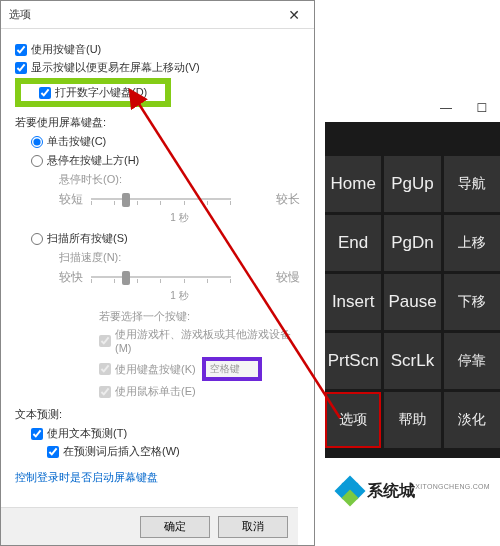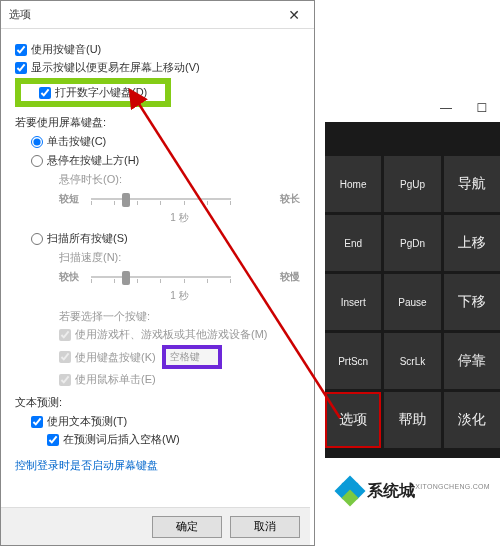--- a/index.html
+++ b/index.html
@@ -18,43 +18,43 @@
     
     .highlight-box { border: 6px solid #84cc16; padding: 1px 18px; display: inline-flex; align-items: center; }
     
     .section-title { font-size: 11px; margin: 8px 0 4px; }
     .radio-group { margin-left: 16px; }
     .radio-row { display: flex; align-items: center; margin: 4px 0; }
     .radio-row input { margin-right: 4px; width: 12px; height: 12px; }
     
     .sub-indent { margin-left: 28px; color: #999; }
     .slider-row { display: flex; align-items: center; margin: 2px 0; }
-    .slider-label-l, .slider-label-r { font-size: 10px; color: #999; width: 28px; font-weight: bold; }
+    .slider-label-l, .slider-label-r { font-size: 12px; color: #999; width: 28px; }
     .slider-label-r { text-align: right; margin-left: 37px; }
     .slider-track { flex: 1; height: 20px; position: relative; margin: 0 4px; }
     .slider-bar { position: absolute; top: 9px; left: 0; right: 0; height: 2px; background: #ccc; }
     .slider-thumb { position: absolute; top: 4px; width: 8px; height: 14px; background: #999; border-radius: 2px; }
     .slider-ticks { position: absolute; top: 12px; left: 0; right: 0; height: 4px; display: flex; justify-content: space-between; }
     .slider-tick { width: 1px; height: 4px; background: #bbb; }
     .slider-unit { text-align: center; font-size: 10px; color: #999; margin: 2px 0 6px; }
     
-    .disabled-text { color: #999; }
+    .disabled-text { color: #999; margin-left: 40px; }
     .selectbox { display: inline-block; border: 4px solid #6d28d9; padding: 1px 18px 1px 4px; font-size: 10px; color: #999; background: #f5f5f5; position: relative; min-width: 56px; }
     
     .link { color: #0066cc; cursor: pointer; margin-top: 8px; display: inline-block; }
     
-    .button-bar { position: absolute; bottom: 0; left: 0; right: 4px; height: 38px; background: #f0f0f0; border-top: 1px solid #ddd; display: flex; justify-content: flex-end; align-items: center; padding: 0 10px; gap: 8px; }
+    .button-bar { position: absolute; bottom: 0; left: 0; right: 16px; height: 38px; background: #f0f0f0; border-top: 1px solid #ddd; display: flex; justify-content: flex-end; align-items: center; padding: 0 10px; gap: 8px; }
     .btn { min-width: 70px; height: 22px; border: 1px solid #999; background: #e1e1e1; font-size: 11px; cursor: pointer; }
     
     
     .osk { position: absolute; left: 325px; top: 94px; width: 175px; height: 364px; background: #1a1a1a; }
     .osk-titlebar { height: 28px; background: #fff; display: flex; justify-content: flex-end; align-items: center; }
     .osk-titlebtn { width: 36px; height: 28px; display: flex; align-items: center; justify-content: center; font-size: 12px; cursor: pointer; }
     .osk-body { padding: 34px 0 0 0; display: grid; grid-template-columns: repeat(3, 1fr); grid-template-rows: repeat(5, 56px); gap: 3px; background: #1a1a1a; }
-    .osk-key { background: #333; color: #eee; font-size: 10px; display: flex; align-items: center; justify-content: center; cursor: pointer; }
+    .osk-key { background: #333; color: #eee; font-size: 17px; display: flex; align-items: center; justify-content: center; cursor: pointer; }
     .osk-key.cn { font-size: 14px; }
     .osk-highlight { border: 2px solid #c00; }
     
     
     .arrow-svg { position: absolute; left: 0; top: 0; width: 500px; height: 546px; pointer-events: none; }
     
     
     .watermark { position: absolute; right: 6px; bottom: 40px; display: flex; align-items: center; gap: 4px; background: rgba(255,255,255,0.9); padding: 2px 4px; }
     .wm-logo { width: 26px; height: 26px; position: relative; }
     .wm-diamond { position: absolute; width: 12px; height: 12px; transform: rotate(45deg); }

